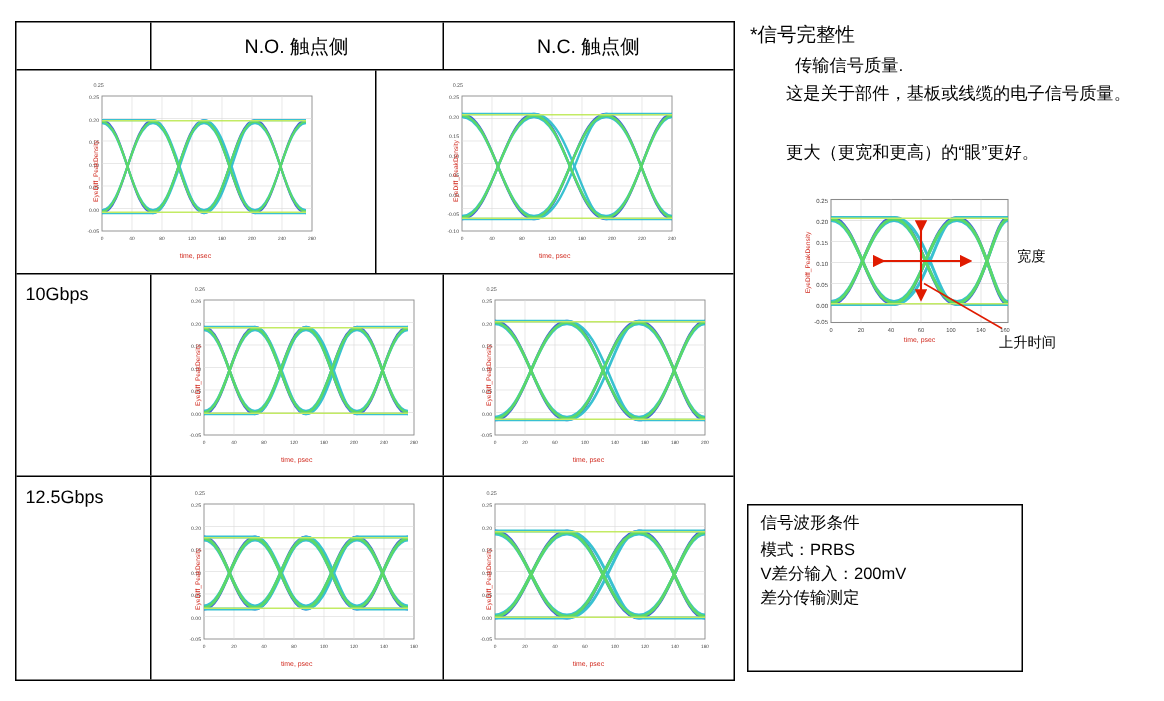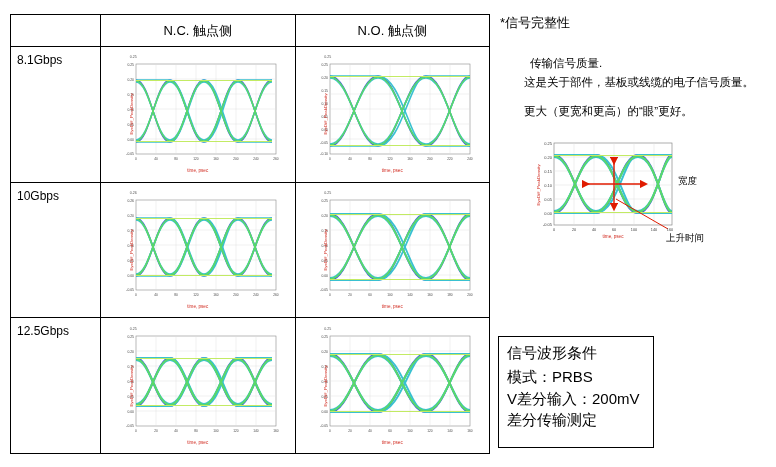--- a/index.html
+++ b/index.html
@@ -104,80 +104,77 @@
 
   
   #right-panel {
     position: absolute;
     left: 500px;
     top: 14px;
     width: 266px;
   }
   #si-title {
     font-size: 13px;
-    margin-bottom: 24px;
+    margin-bottom: 4px;
   }
   .si-line {
     font-size: 11.5px;
     margin: 0 0 4px 18px;
   }
   .si-line.indent2 { margin-left: 30px; }
   .si-line.indent3 { margin-left: 24px; }
-  .si-line.spaced { margin-top: 14px; margin-left: 24px; }
+  .si-line.spaced { margin-top: 24px; margin-left: 24px; }
 
   #legend-fig-wrap {
     position: relative;
     margin: 18px 0 0 28px;
     width: 200px;
     height: 112px;
   }
   .legend-note {
     position: absolute;
     font-size: 9.5px;
     color: #000;
     white-space: nowrap;
   }
   #note-width { left: 150px; top: 38px; }
   #note-height { left: 138px; top: 95px; }
 
   #cond-box {
     position: absolute;
     left: 498px;
     top: 336px;
-    width: 156px;
+    width: 184px;
     height: 112px;
     border: 1px solid #000;
     box-sizing: border-box;
     padding: 5px 8px;
-    font-size: 15px;
+    font-size: 11px;
     line-height: 1.45;
   }
   #cond-box .cond-title { margin-bottom: 2px; }
 </style>
 </head>
 <body>
 
 <div id="eye-table">
 
   <div class="table-row header-row">
     <div class="cell-rate header-blank">
       <span></span>
     </div>
     <div class="cell-chart">
+      <span class="col-head">N.O. 触点侧</span>
+    </div>
+    <div class="cell-chart">
       <span class="col-head">N.C. 触点侧</span>
     </div>
-    <div class="cell-chart">
-      <span class="col-head">N.O. 触点侧</span>
-    </div>
   </div>
 
   <div class="table-row">
-    <div class="cell-rate">
-      <span>8.1Gbps</span>
-    </div>
 
     <div class="cell-chart">
       <div class="eye-fig">
         <span class="axis-title-top">0.25</span>
         <span class="axis-label-y">EyeDiff_PeakDensity</span>
         <span class="axis-label-x">time, psec</span>
         <svg width="172" height="116" viewBox="0 0 172 116">
           <rect x="24" y="8" width="140" height="90" fill="#ffffff" stroke="#8a8a8a" stroke-width="0.6"></rect>
           <g stroke="#d8d8d8" stroke-width="0.4">
             <line x1="24" y1="23" x2="164" y2="23"></line>

